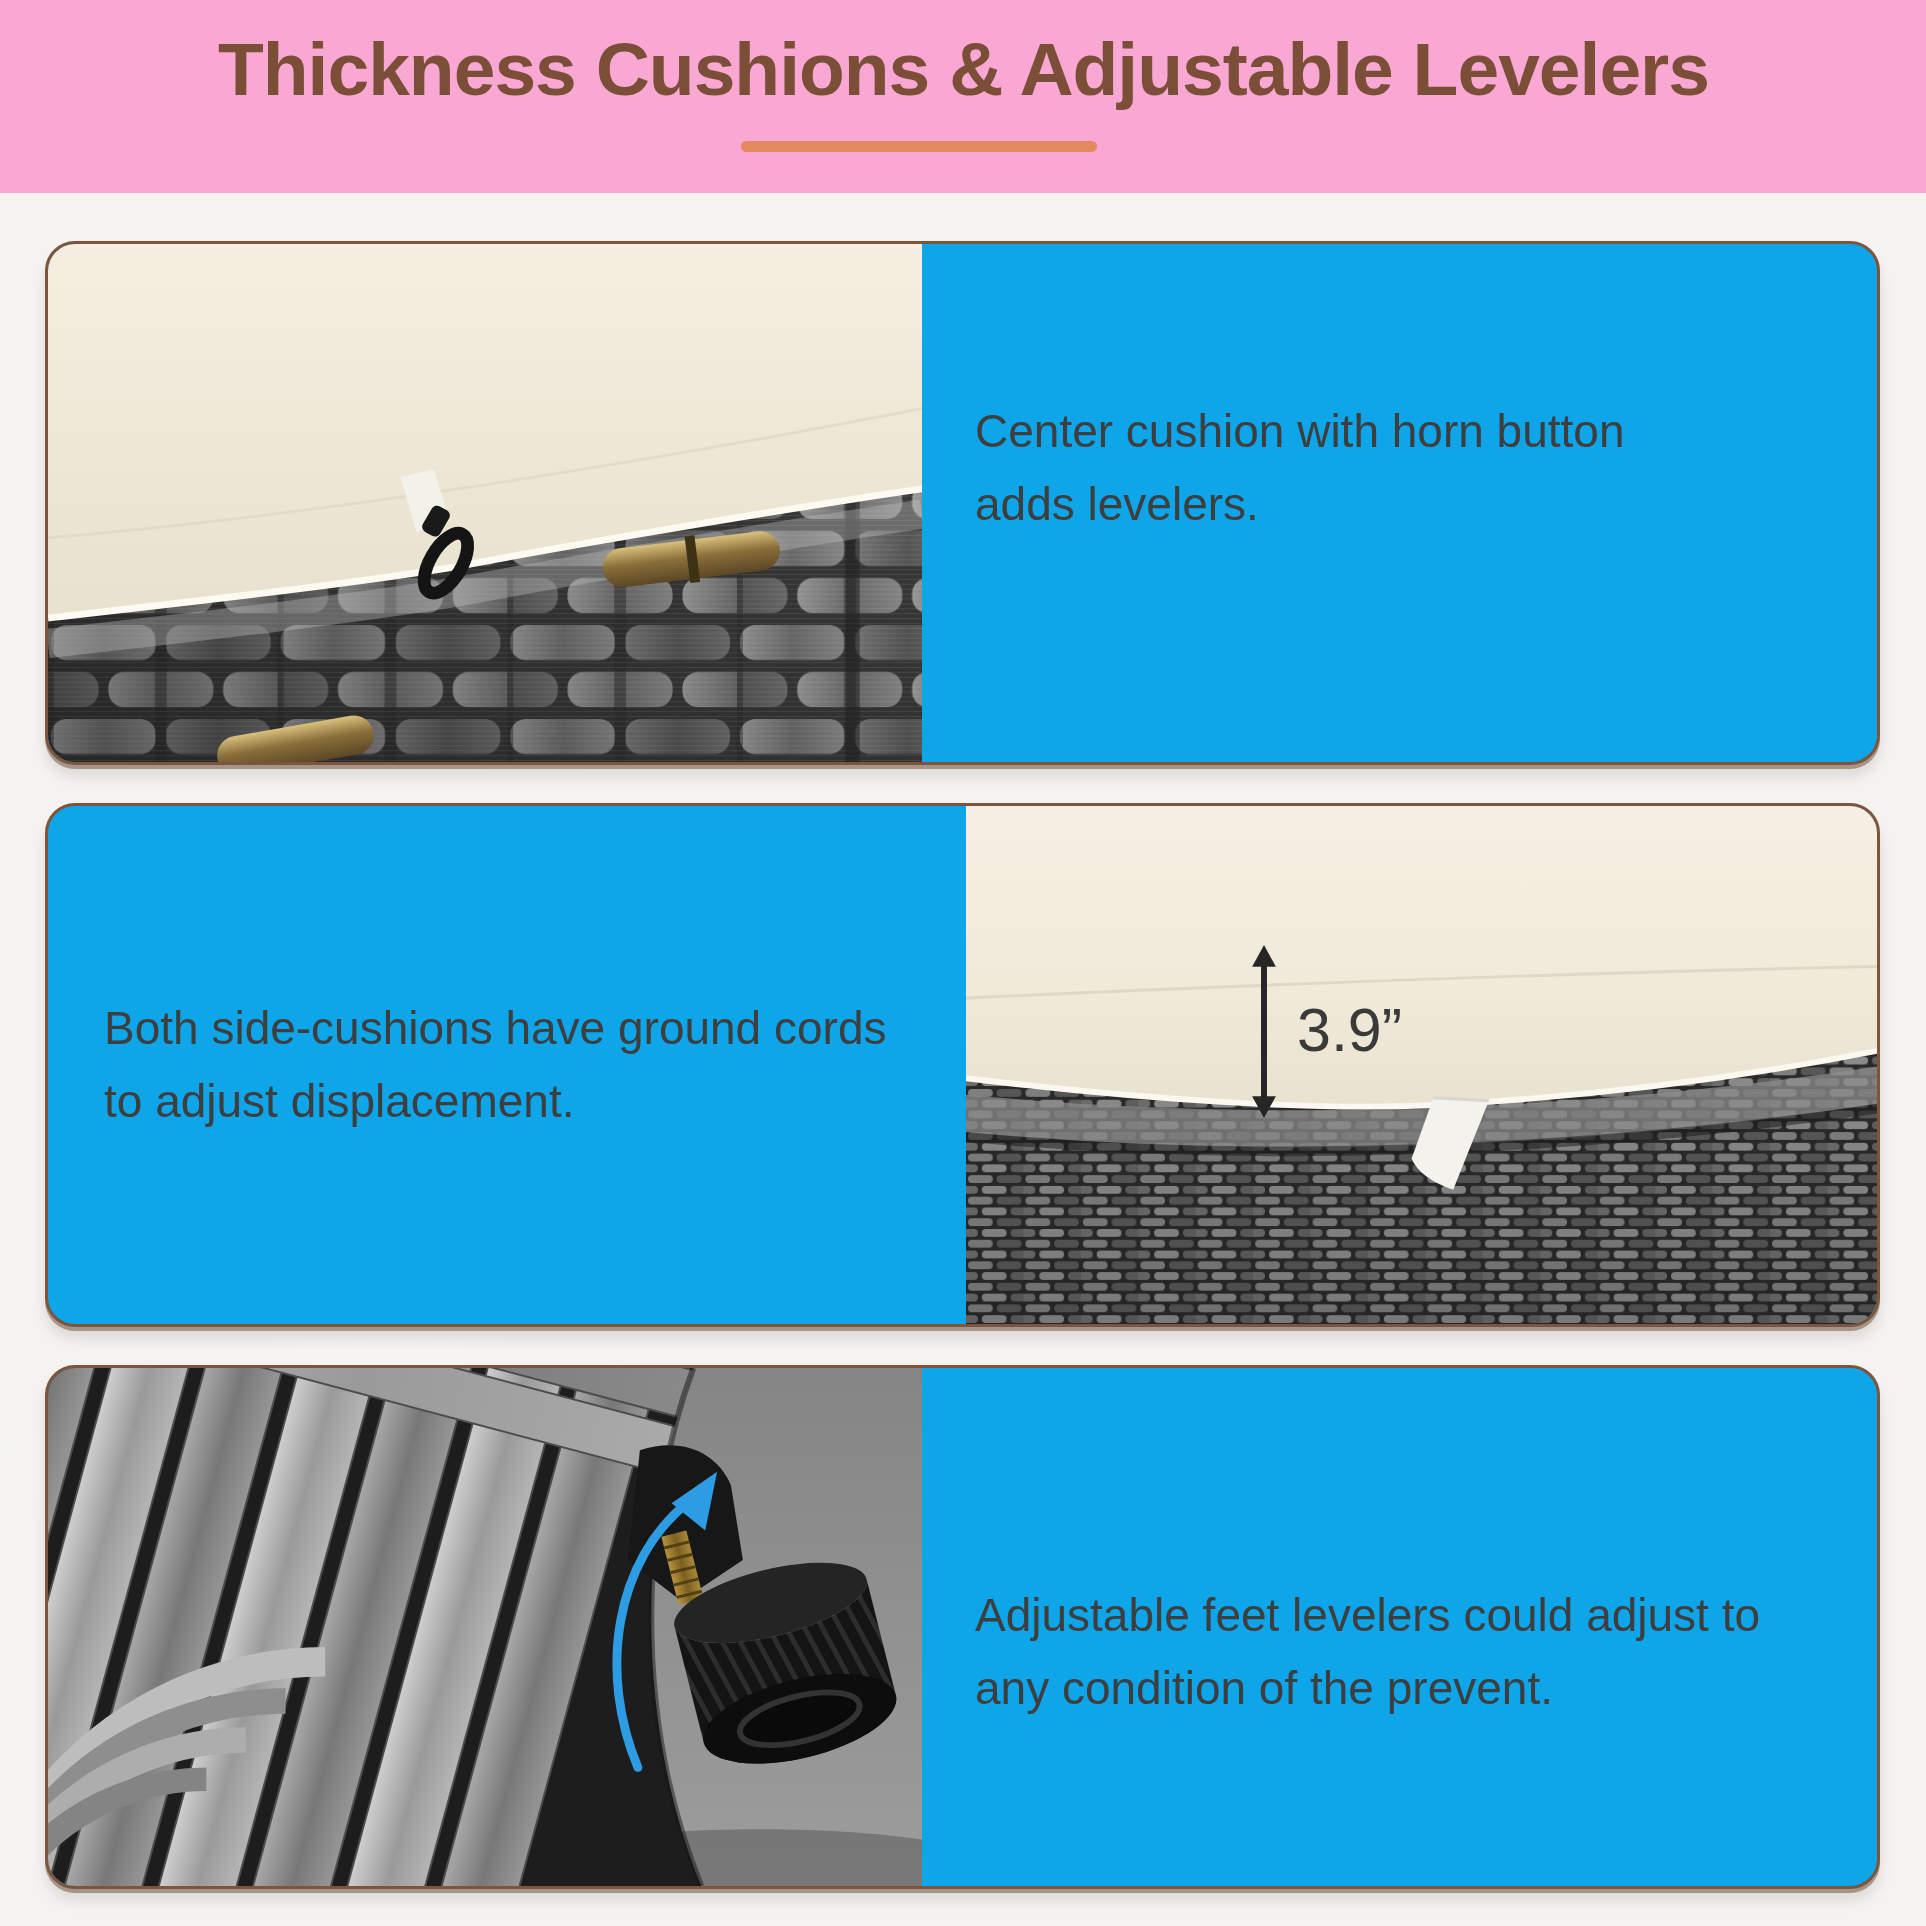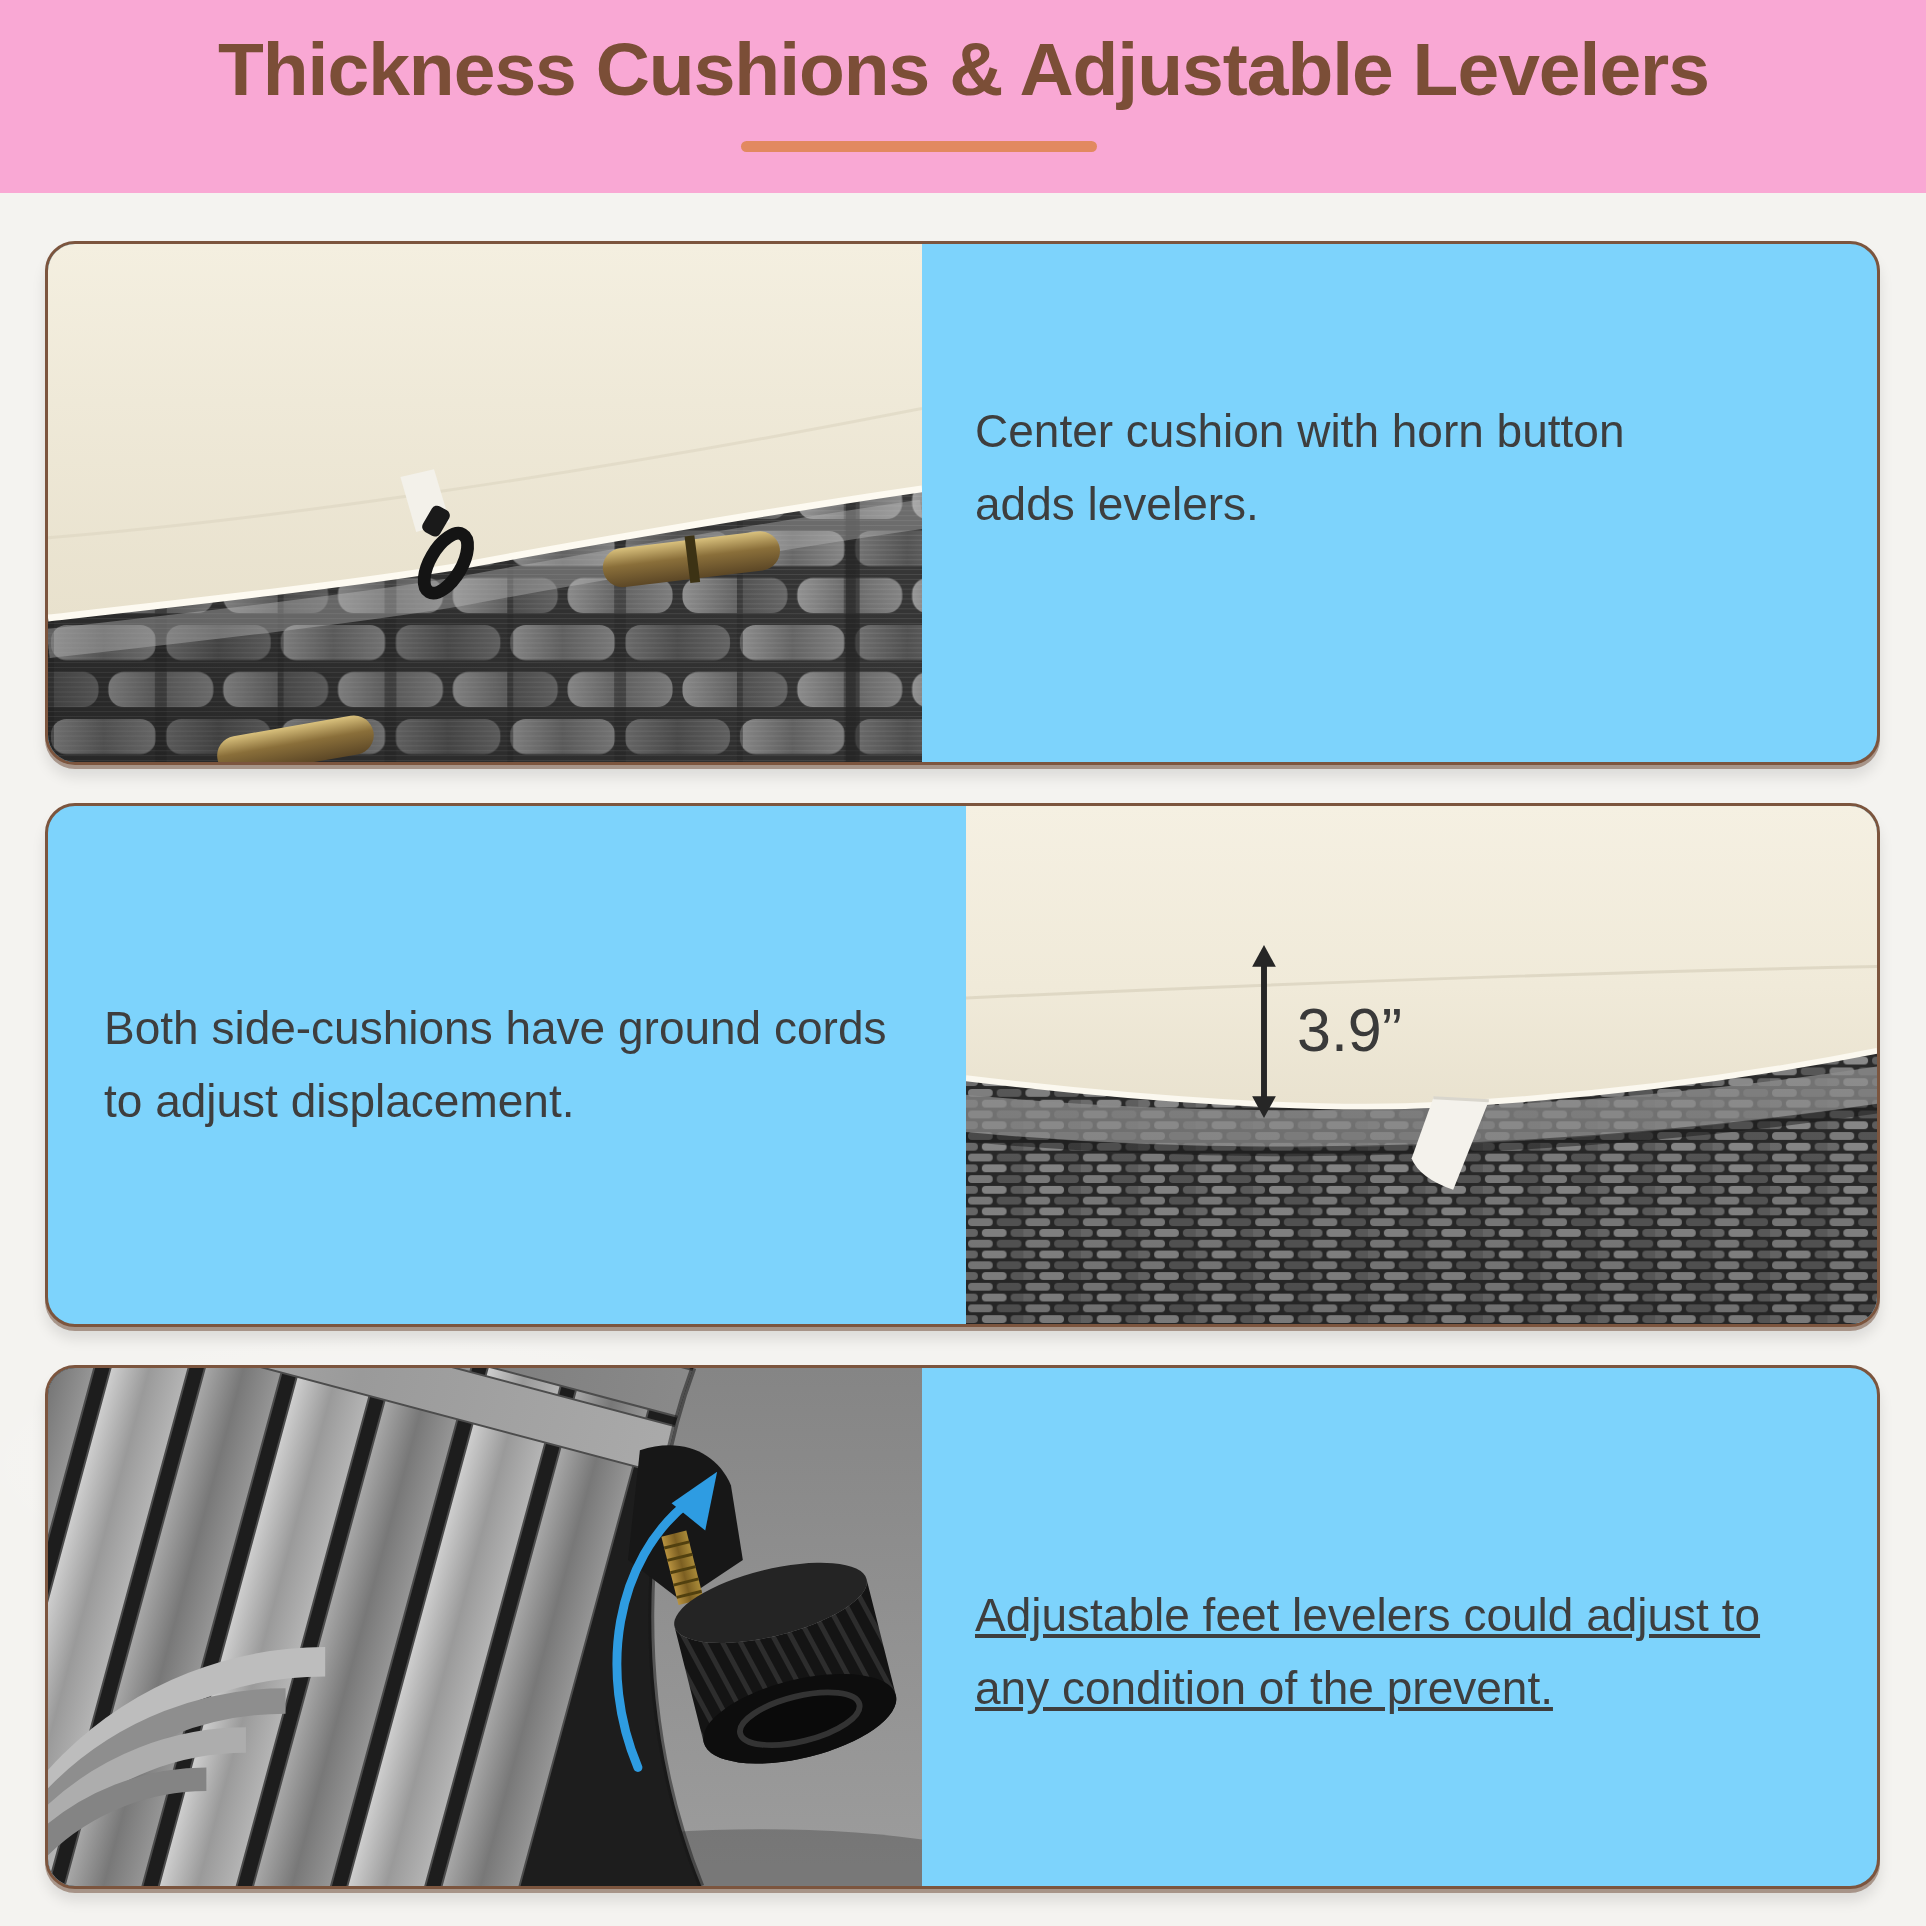--- a/index.html
+++ b/index.html
@@ -22,36 +22,36 @@
     font-size:75px;line-height:1;font-weight:bold;letter-spacing:-1px;
     color:#7b4e37;
   }
   .title-underline{
     width:356px;height:11px;border-radius:6px;background:#e28960;
     margin:34px auto 0;transform:translateX(-45px);
   }
   .cards{padding:48px 45px 0;position:relative;z-index:1;}
   .card{
     box-sizing:border-box;width:1835px;height:524px;margin:0 0 38px 0;
-    background:#7dd3fc;border:3px solid #7c553e;border-radius:30px;
+    background:#0ea5e9;border:3px solid #7c553e;border-radius:30px;
     box-shadow:0 4px 0 rgba(111,76,56,.5), 0 12px 14px rgba(0,0,0,.10);
     display:flex;overflow:hidden;
   }
   .photo{position:relative;flex:none;height:100%;}
   .photo svg.ph{display:block;width:100%;height:100%;}
   .card1 .photo,.card3 .photo{width:874px;}
   .card2 .photo{width:911px;}
   .caption{
     flex:1;display:flex;flex-direction:column;justify-content:center;
     font-size:46px;line-height:73px;color:#3e3e3e;
   }
   .cap-line{white-space:nowrap;}
   .card1 .caption{padding-left:53px;position:relative;top:-35px;}
   .card2 .caption{padding-left:56px;}
-  .card3 .caption{padding-left:53px;position:relative;top:25px;text-decoration:underline;}
+  .card3 .caption{padding-left:53px;position:relative;top:25px;}
   .measure-arrow{position:absolute;left:280px;top:139px;width:36px;height:173px;}
   .measure-label{position:absolute;left:331px;top:194px;font-size:61px;line-height:1;color:#3a3a3a;}
 </style>
 </head>
 <body>
 
 <header class="banner">
   <h1>Thickness Cushions &amp; Adjustable Levelers</h1>
   <div class="title-underline"></div>
 </header>

